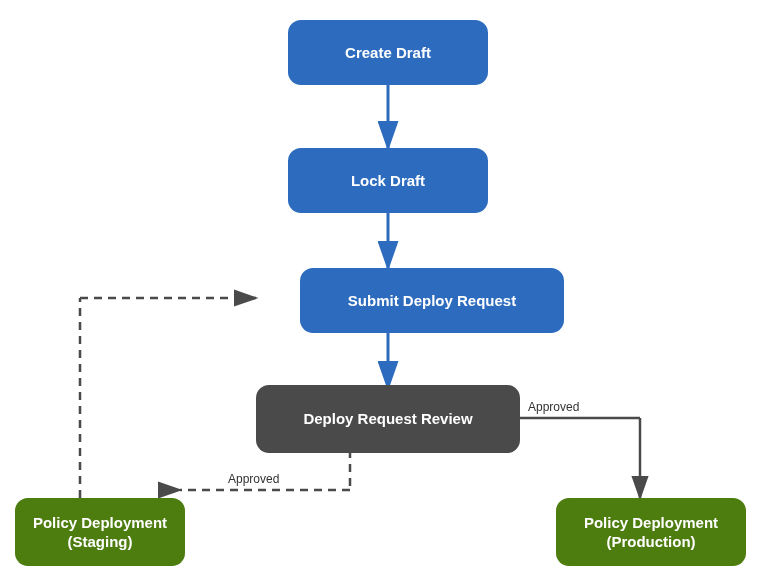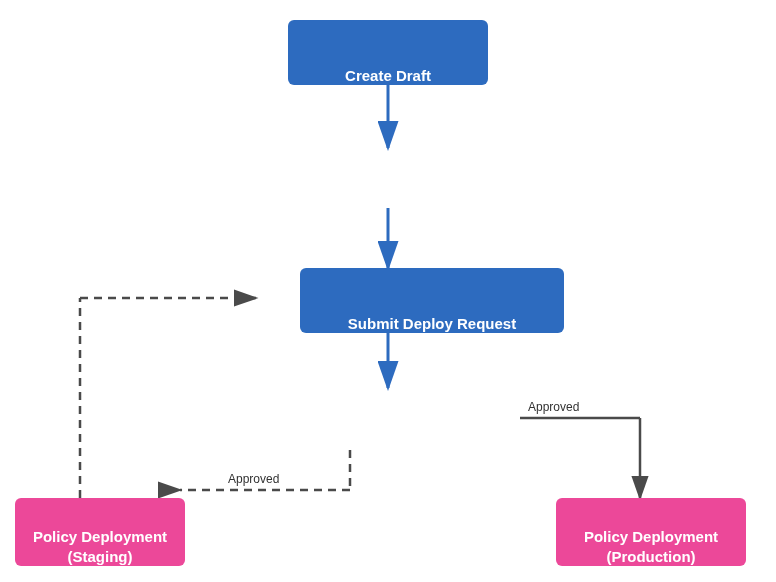--- a/index.html
+++ b/index.html
@@ -11,36 +11,36 @@
       overflow: hidden;
       position: relative;
     }
     .diagram-container {
       width: 776px;
       height: 582px;
       position: relative;
     }
     .node {
       position: absolute;
-      border-radius: 6px;
+      border-radius: 13px;
       display: flex;
-      align-items: flex-end;
+      align-items: center;
       justify-content: center;
       text-align: center;
       font-weight: bold;
       color: #ffffff;
     }
     .node-blue {
       background-color: #2d6bbf;
     }
     .node-dark {
       background-color: #4a4a4a;
     }
     .node-green {
-      background-color: #ec4899;
+      background-color: #4d7c0f;
     }
     .node-text {
       font-size: 15px;
       font-weight: bold;
       color: #ffffff;
       line-height: 1.3;
     }
     svg.arrows {
       position: absolute;
       top: 0;
@@ -83,25 +83,31 @@
 
     <line x1="80" y1="498" x2="80" y2="298" stroke="#4a4a4a" stroke-width="2.5" stroke-dasharray="8,6"></line>
     <line x1="80" y1="298" x2="256" y2="298" stroke="#4a4a4a" stroke-width="2.5" stroke-dasharray="8,6" marker-end="url(#arrow-dark)"></line>
 
   </svg>
 
   <div class="node node-blue" style="left: 288px; top: 20px; width: 200px; height: 65px;">
     <span class="node-text">Create Draft</span>
   </div>
 
+  <div class="node node-blue" style="left: 288px; top: 148px; width: 200px; height: 65px;">
+    <span class="node-text">Lock Draft</span>
+  </div>
 
   <div class="node node-blue" style="left: 256px; top: 268px; width: 264px; height: 65px; margin-left: 44px;">
     <span class="node-text">Submit Deploy Request</span>
   </div>
 
+  <div class="node node-dark" style="left: 256px; top: 385px; width: 264px; height: 68px;">
+    <span class="node-text">Deploy Request Review</span>
+  </div>
 
   <div class="node node-green" style="left: 15px; top: 498px; width: 170px; height: 68px;">
     <span class="node-text">Policy Deployment<br>(Staging)</span>
   </div>
 
   <div class="node node-green" style="left: 556px; top: 498px; width: 190px; height: 68px;">
     <span class="node-text">Policy Deployment<br>(Production)</span>
   </div>
 
   <div style="position: absolute; left: 528px; top: 400px; font-size: 12px; color: #333; font-family: Arial, sans-serif;">

